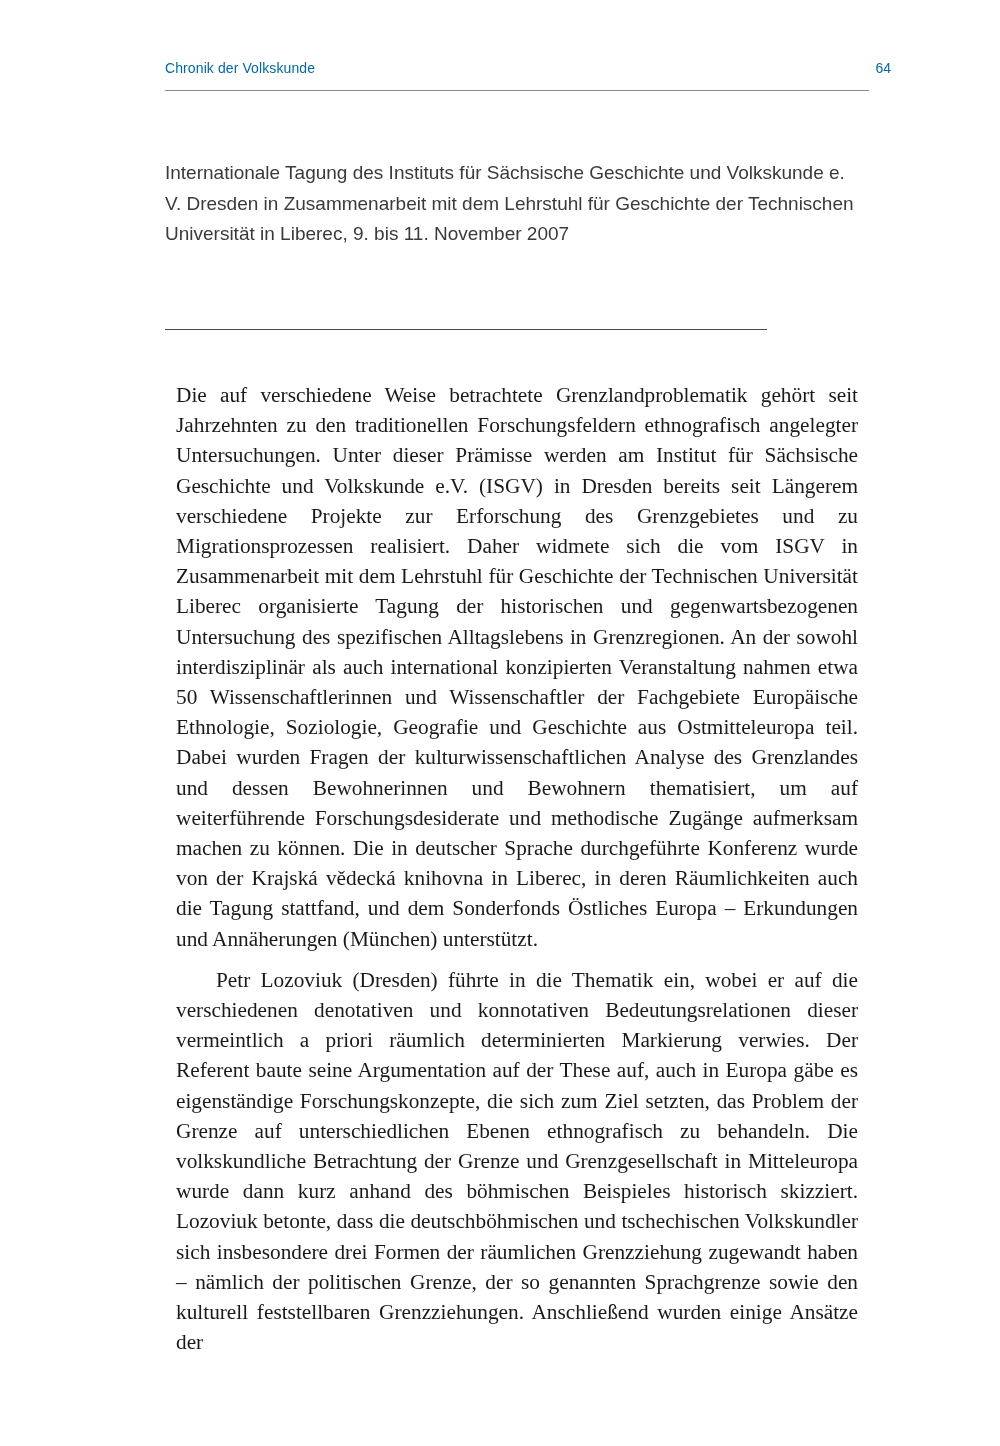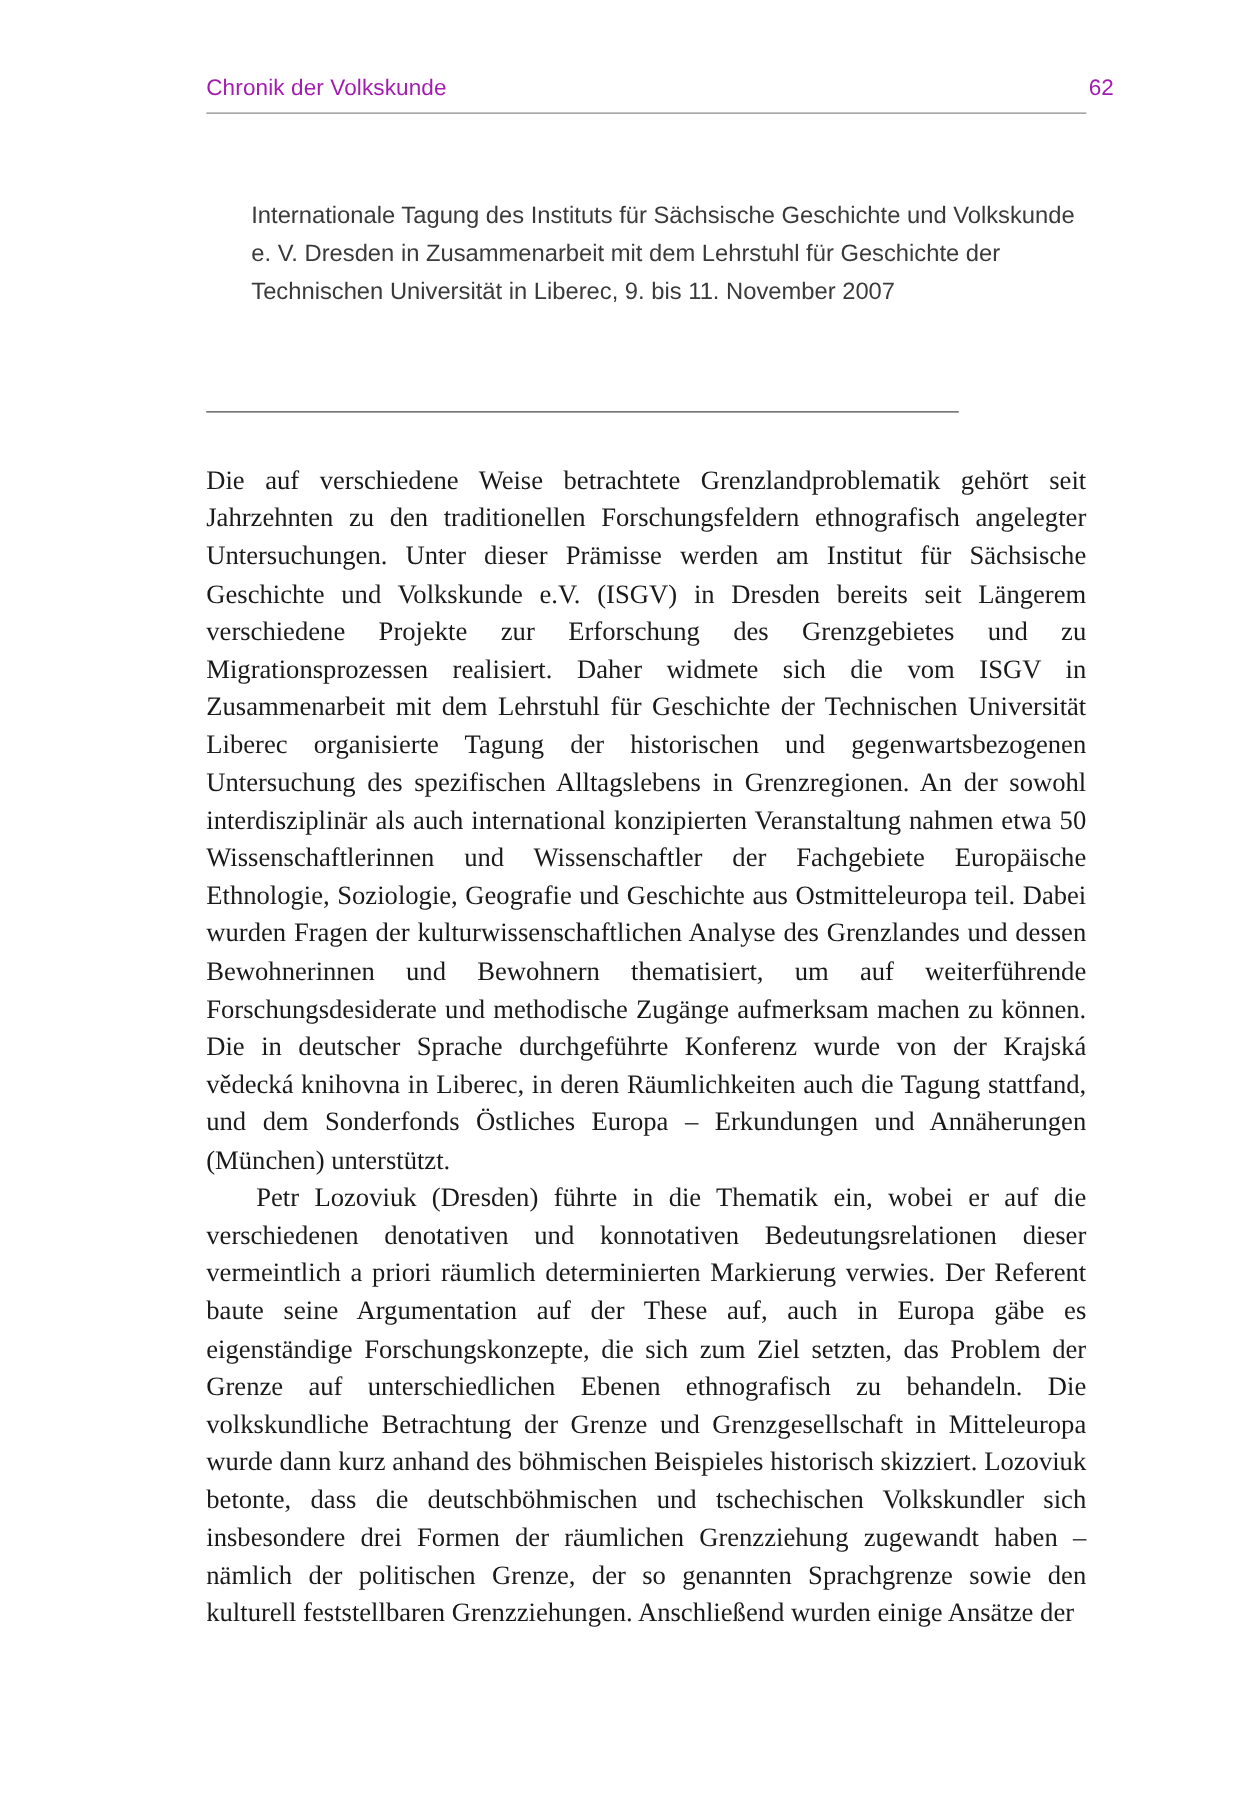--- a/index.html
+++ b/index.html
@@ -1,48 +1,48 @@
 <!DOCTYPE html>
 <html><head>
 <meta charset="utf-8">
 <style>
   html, body { margin: 0; padding: 0; background: #ffffff; }
   body { width: 1000px; height: 1446px; position: relative; overflow: hidden; }
   .running-head {
     position: absolute; left: 165px; top: 58px; width: 704px; height: 32px;
     border-bottom: 1px solid #8a8a8a;
-    font-family: "Liberation Sans", sans-serif; font-size: 18px; color: #a21caf;
+    font-family: "Liberation Sans", sans-serif; font-size: 14px; color: #0369a1;
     font-weight: 300;
   }
   .running-head .section { position: absolute; left: 0; top: 2px; letter-spacing: 0.1px; }
   .running-head .page-number { position: absolute; right: -22px; top: 2px; }
   .heading-block {
     position: absolute; left: 165px; top: 158px; width: 700px;
     font-family: "Liberation Sans", sans-serif; font-size: 19px; line-height: 30.5px;
   }
   .heading-title { color: #1f1f1f; font-weight: 500; }
-  .heading-subtitle { color: #3a3a3a; font-weight: 300; margin-left: 36px; }
+  .heading-subtitle { color: #3a3a3a; font-weight: 300; }
   .heading-rule {
     position: absolute; left: 165px; top: 329px; width: 602px; height: 0;
     border-top: 1px solid #4a4a4a;
   }
   .body-text {
     position: absolute; left: 165px; top: 369px; width: 704px;
     font-family: "Liberation Serif", serif; font-size: 21.3px; line-height: 30.2px;
     color: #1a1a1a; text-align: justify; hyphens: manual;
   }
-  .body-text p { margin: 0; text-align: justify; }
+  .body-text p { margin: 11px; text-align: justify; }
   .body-text p.indent { text-indent: 40px; }
 </style>
 </head>
 <body>
 
 <header class="running-head">
   <span class="section">Chronik der Volkskunde</span>
-  <span class="page-number">62</span>
+  <span class="page-number">64</span>
 </header>
 
 <section class="heading-block">
   <div class="heading-subtitle">Internationale Tagung des Instituts für Sächsische Geschichte und Volks­kunde e. V. Dresden in Zusammenarbeit mit dem Lehrstuhl für Geschichte der Technischen Universität in Liberec, 9. bis 11. November 2007</div>
 </section>
 
 <div class="heading-rule"></div>
 
 <article class="body-text">
   <p>Die auf verschiedene Weise betrachtete Grenzlandproblematik gehört seit Jahrzehnten zu den traditionellen Forschungsfeldern ethnografisch angelegter Untersuchungen. Unter dieser Prämisse werden am Institut für Sächsische Geschichte und Volkskunde e.V. (ISGV) in Dresden be­reits seit Längerem verschiedene Projekte zur Erforschung des Grenz­gebietes und zu Migrationsprozessen realisiert. Daher widmete sich die vom ISGV in Zusammenarbeit mit dem Lehrstuhl für Geschichte der Technischen Universität Liberec organisierte Tagung der historischen und gegenwartsbezogenen Untersuchung des spezifischen Alltagslebens in Grenzregionen. An der sowohl interdisziplinär als auch international konzipierten Veranstaltung nahmen etwa 50 Wissenschaftlerinnen und Wissenschaftler der Fachgebiete Europäische Ethnologie, Soziologie, Geografie und Geschichte aus Ostmitteleuropa teil. Dabei wurden Fra­gen der kulturwissenschaftlichen Analyse des Grenzlandes und dessen Bewohnerinnen und Bewohnern thematisiert, um auf weiterführende Forschungsdesiderate und methodische Zugänge aufmerksam machen zu können. Die in deutscher Sprache durchgeführte Konferenz wurde von der Krajská vědecká knihovna in Liberec, in deren Räumlichkeiten auch die Tagung stattfand, und dem Sonderfonds Östliches Europa – Erkun­dungen und Annäherungen (München) unterstützt.</p>

